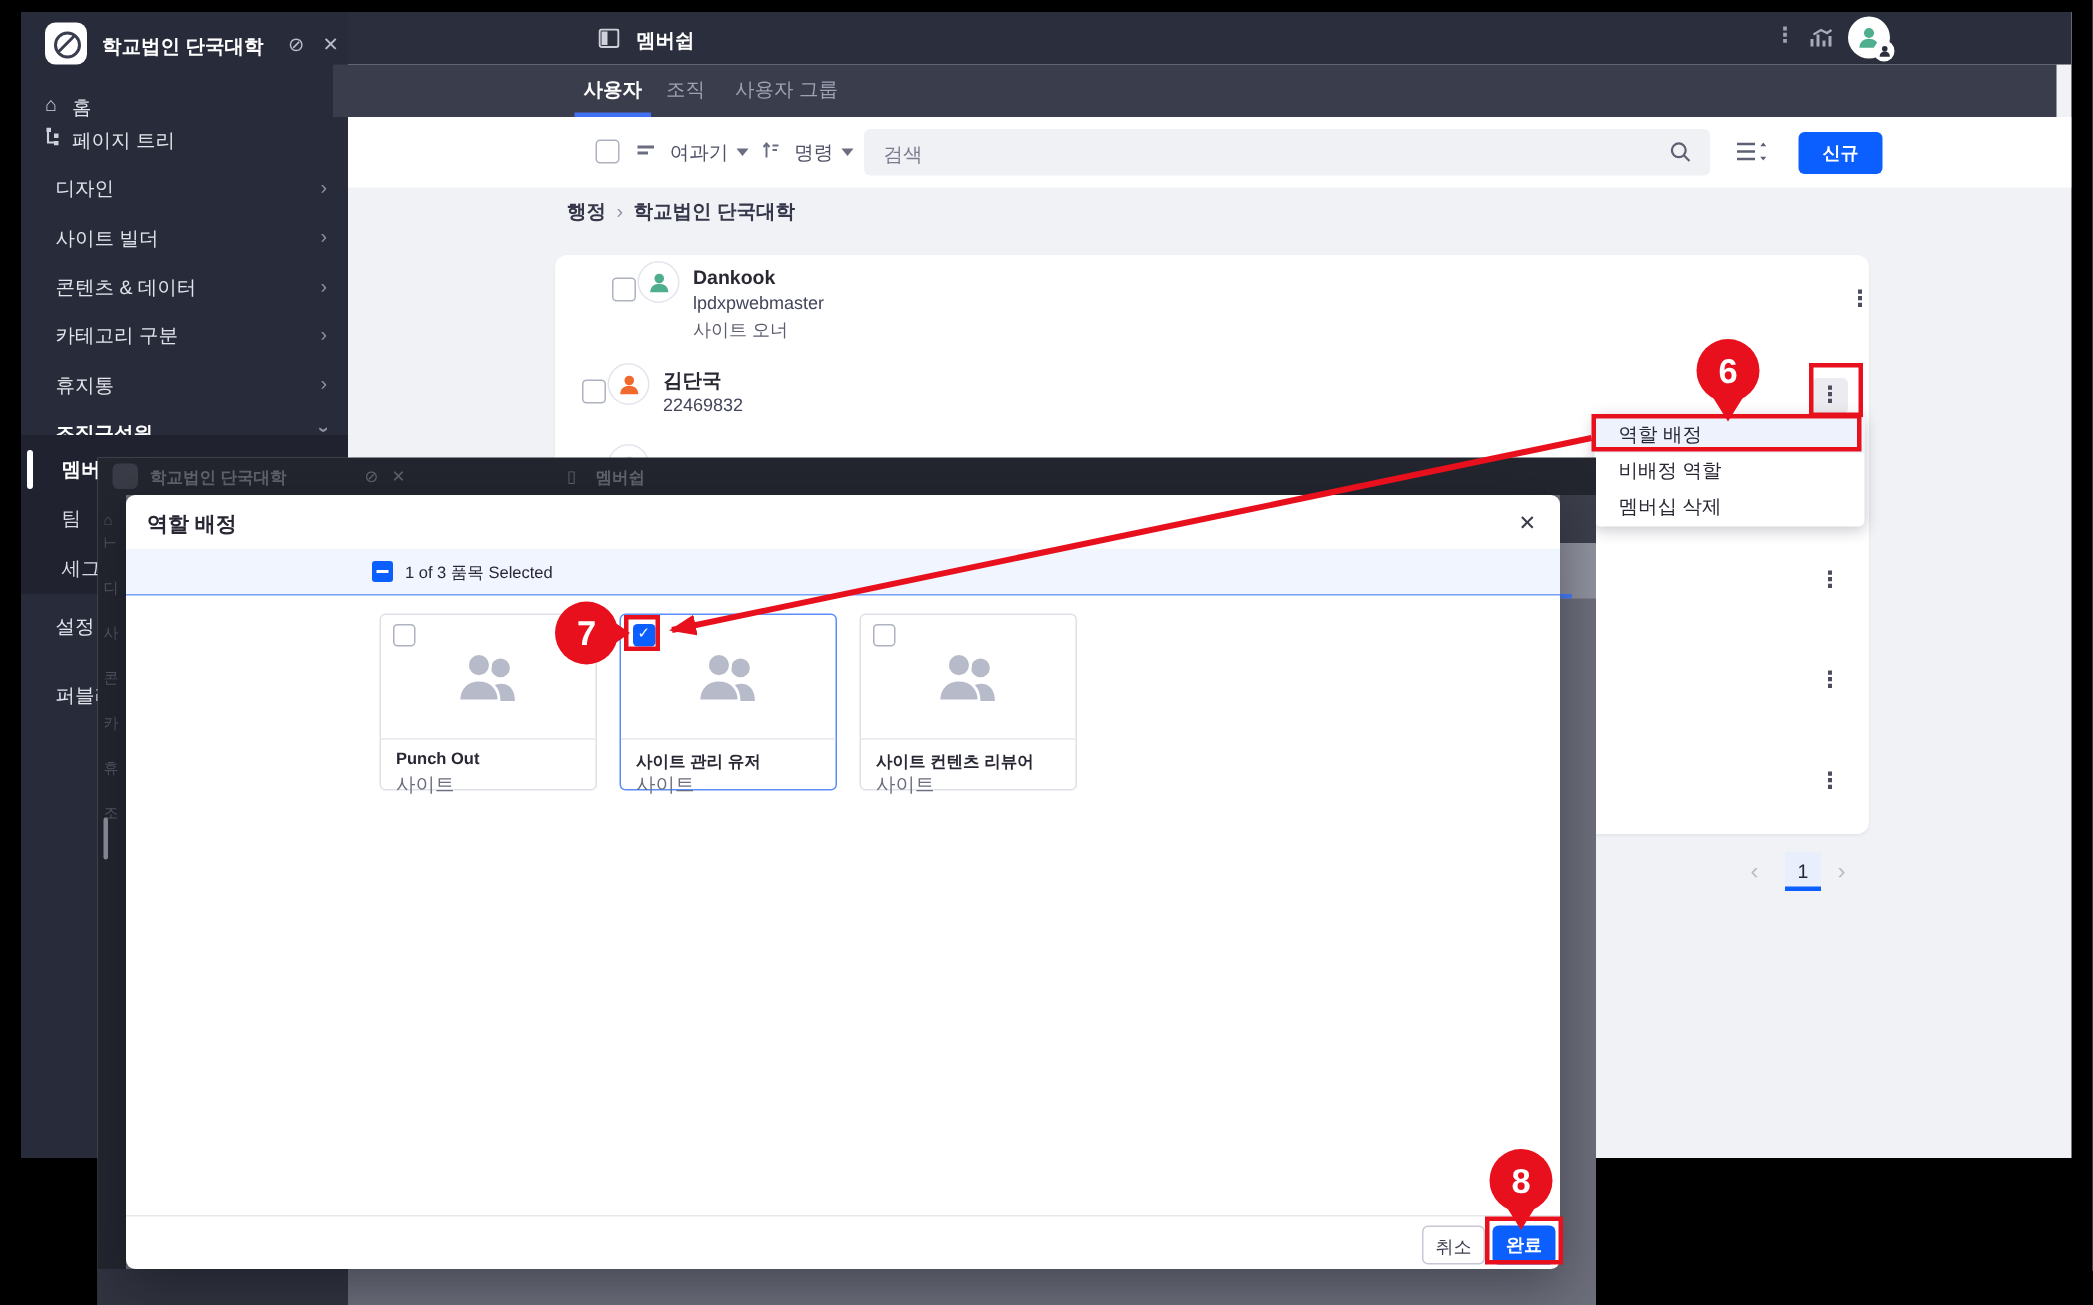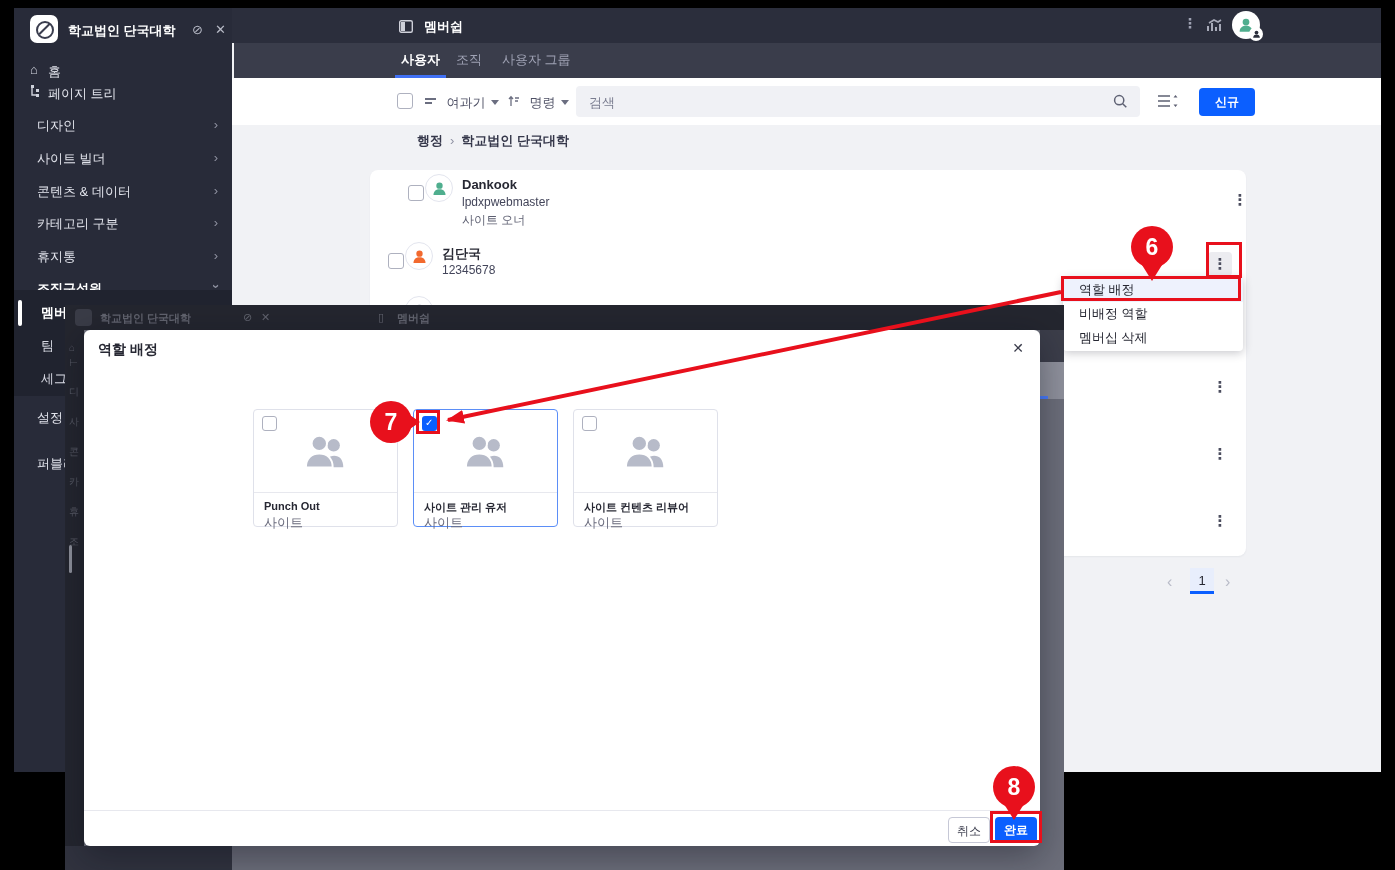--- a/index.html
+++ b/index.html
@@ -21,33 +21,33 @@
   .sb-item .lbl{position:absolute;left:23px;top:5px;white-space:nowrap;}
   .sb-item .lbl2{position:absolute;left:34px;top:5px;white-space:nowrap;}
   .sb-item .chev{position:absolute;right:14px;top:5px;color:#8e91a0;font-size:13px;}
   .sb-ico{position:absolute;left:16px;top:5px;width:14px;height:14px;color:#cfd2dc;font-size:13px;line-height:14px;}
   #sb-sub{position:absolute;left:0;top:282px;width:218px;height:106px;background:#20232f;}
   .sb-sub-item{position:absolute;left:0;width:218px;height:30px;font-size:13px;color:#d6d8e2;}
   .sb-sub-item .lbl{position:absolute;left:27px;top:7px;white-space:nowrap;}
   .active-bar{position:absolute;left:4px;top:3px;width:4px;height:26px;background:#fff;border-radius:2px;}
   
   #topbar{left:218px;top:0;width:1149px;height:35px;background:#2b2e3c;}
-  #tabbar{left:220px;top:35px;width:1149px;height:35px;background:#3a3d4b;}
+  #tabbar{left:208px;top:35px;width:1149px;height:35px;background:#3a3d4b;}
   .tab{position:absolute;top:0;height:35px;font-size:13px;color:#9fa2b4;line-height:33px;}
   .tab.active{color:#fff;font-weight:bold;}
   .tab.active::after{content:"";position:absolute;left:-6px;right:-6px;bottom:0;height:3px;background:#4070f4;}
   #filterbar{left:218px;top:70px;width:1149px;height:47px;background:#fff;}
   .cbx{width:16px;height:16px;border:1px solid #aeb1bf;border-radius:3px;background:#fff;box-sizing:border-box;}
   .ftxt{font-size:13px;color:#4e5065;}
   .caret{display:inline-block;width:0;height:0;border-left:4px solid transparent;border-right:4px solid transparent;border-top:5px solid #6b6e80;margin-left:6px;vertical-align:2px;}
   #searchbox{position:absolute;left:344px;top:8px;width:564px;height:31px;background:#f0f1f5;border-radius:4px;}
   #searchbox .ph{position:absolute;left:13px;top:8px;font-size:13px;color:#7a7d90;}
   .btn-new{position:absolute;left:967px;top:10px;width:56px;height:28px;background:#0b5fff;border-radius:4px;color:#fff;font-size:12px;font-weight:bold;text-align:center;line-height:28px;}
   
-  #crumb{left:364px;top:124px;font-size:13px;font-weight:bold;color:#35374a;margin-left:39px;}
+  #crumb{left:364px;top:124px;font-size:13px;font-weight:bold;color:#35374a;}
   #crumb .sep{color:#8f92a3;margin:0 7px;font-weight:normal;}
   #panel{left:356px;top:162px;width:876px;height:386px;background:#fff;border-radius:8px;box-shadow:0 1px 2px rgba(40,43,60,.06);}
   .row{position:absolute;left:0;width:876px;}
   .row .cbx{position:absolute;left:18px;top:11px;}
   .avatar{position:absolute;left:35px;top:0;width:28px;height:28px;border:1px solid #e3e5ee;border-radius:50%;background:#fff;box-sizing:border-box;}
   .avatar svg{position:absolute;left:5px;top:4px;}
   .rname{position:absolute;left:72px;top:3px;font-size:13px;color:#272833;font-weight:bold;}
   .rsub{position:absolute;left:72px;top:21px;font-size:12px;color:#43455a;}
   .rrole{position:absolute;left:72px;top:38px;font-size:12px;color:#5c5e70;}
   .kebab{position:absolute;right:14px;width:24px;height:24px;text-align:center;font-size:15px;font-weight:bold;color:#4b4d5e;line-height:24px;}
@@ -265,21 +265,21 @@
 
     <div class="row" style="top:72px;height:52px;">
       <span class="cbx"></span>
       <span class="avatar">
         <svg width="17" height="19" viewBox="0 0 24 24">
             <circle cx="12" cy="8" r="4.5" fill="#f2692e"></circle>
             <path d="M3.5 21c0-5.5 4-8 8.5-8s8.5 2.5 8.5 8z" fill="#f2692e"></path>
           </svg>
       </span>
       <span class="rname">김단국</span>
-      <span class="rsub">12345678</span>
+      <span class="rsub">22469832</span>
       <span class="kebab dot3 hl" style="top:10px;">⋮</span>
     </div>
 
     <div class="row" style="top:126px;height:52px;">
       <span class="cbx"></span>
       <span class="avatar">
         <svg width="17" height="19" viewBox="0 0 24 24">
             <circle cx="12" cy="8" r="4.5" fill="#c3c7d2"></circle>
             <path d="M3.5 21c0-5.5 4-8 8.5-8s8.5 2.5 8.5 8z" fill="#c3c7d2"></path>
           </svg>
@@ -329,20 +329,26 @@
     <div class="shot-sb"></div>
   </div>
   <div id="shot-bl"></div>
   <div class="shot-r1"></div>
   <div class="shot-r2"></div>
   <div class="shot-r3"></div>
 
   <div id="modal">
     <div id="modal-title">역할 배정</div>
     <div id="modal-close">✕</div>
+    <div id="mgmtbar">
+      <span class="cbx-blue" style="position:absolute;left:164px;top:8px;">
+          <span class="dash"></span>
+        </span>
+      <span id="selinfo">1 of 3 품목 Selected</span>
+    </div>
 
     <div class="card" style="left:169px;padding-left:48px;">
       <div class="pic">
         <svg width="46" height="36" viewBox="0 0 48 36">
             <circle cx="32" cy="11" r="6.5" fill="#b7bbc9"></circle>
             <path d="M23 34c0-8 4-12 9.5-12S42 26 42 34z" fill="#b7bbc9"></path>
             <circle cx="17" cy="9" r="8" fill="#b7bbc9" stroke="#fff" stroke-width="2"></circle>
             <path d="M3 34c0-9.5 6-14.5 14-14.5S31 24.5 31 34z" fill="#b7bbc9" stroke="#fff" stroke-width="2"></path>
           </svg>
       </div>

